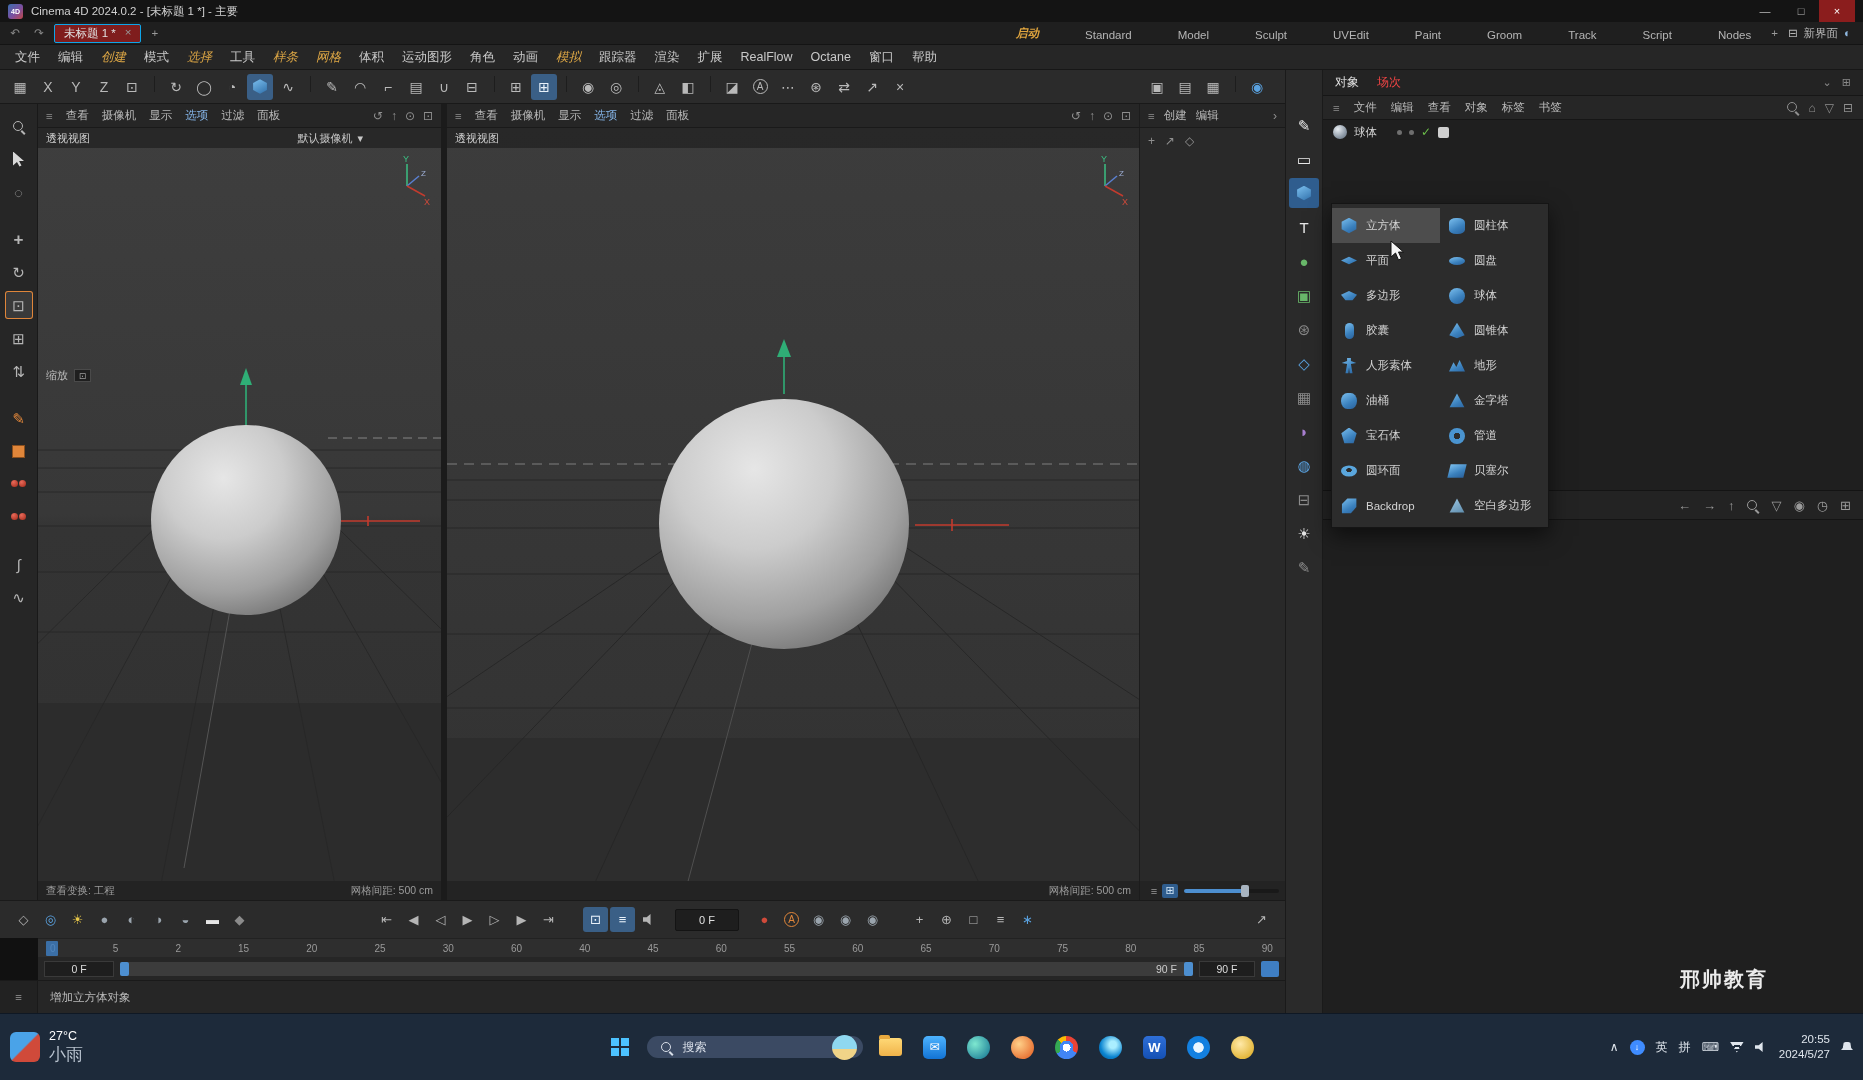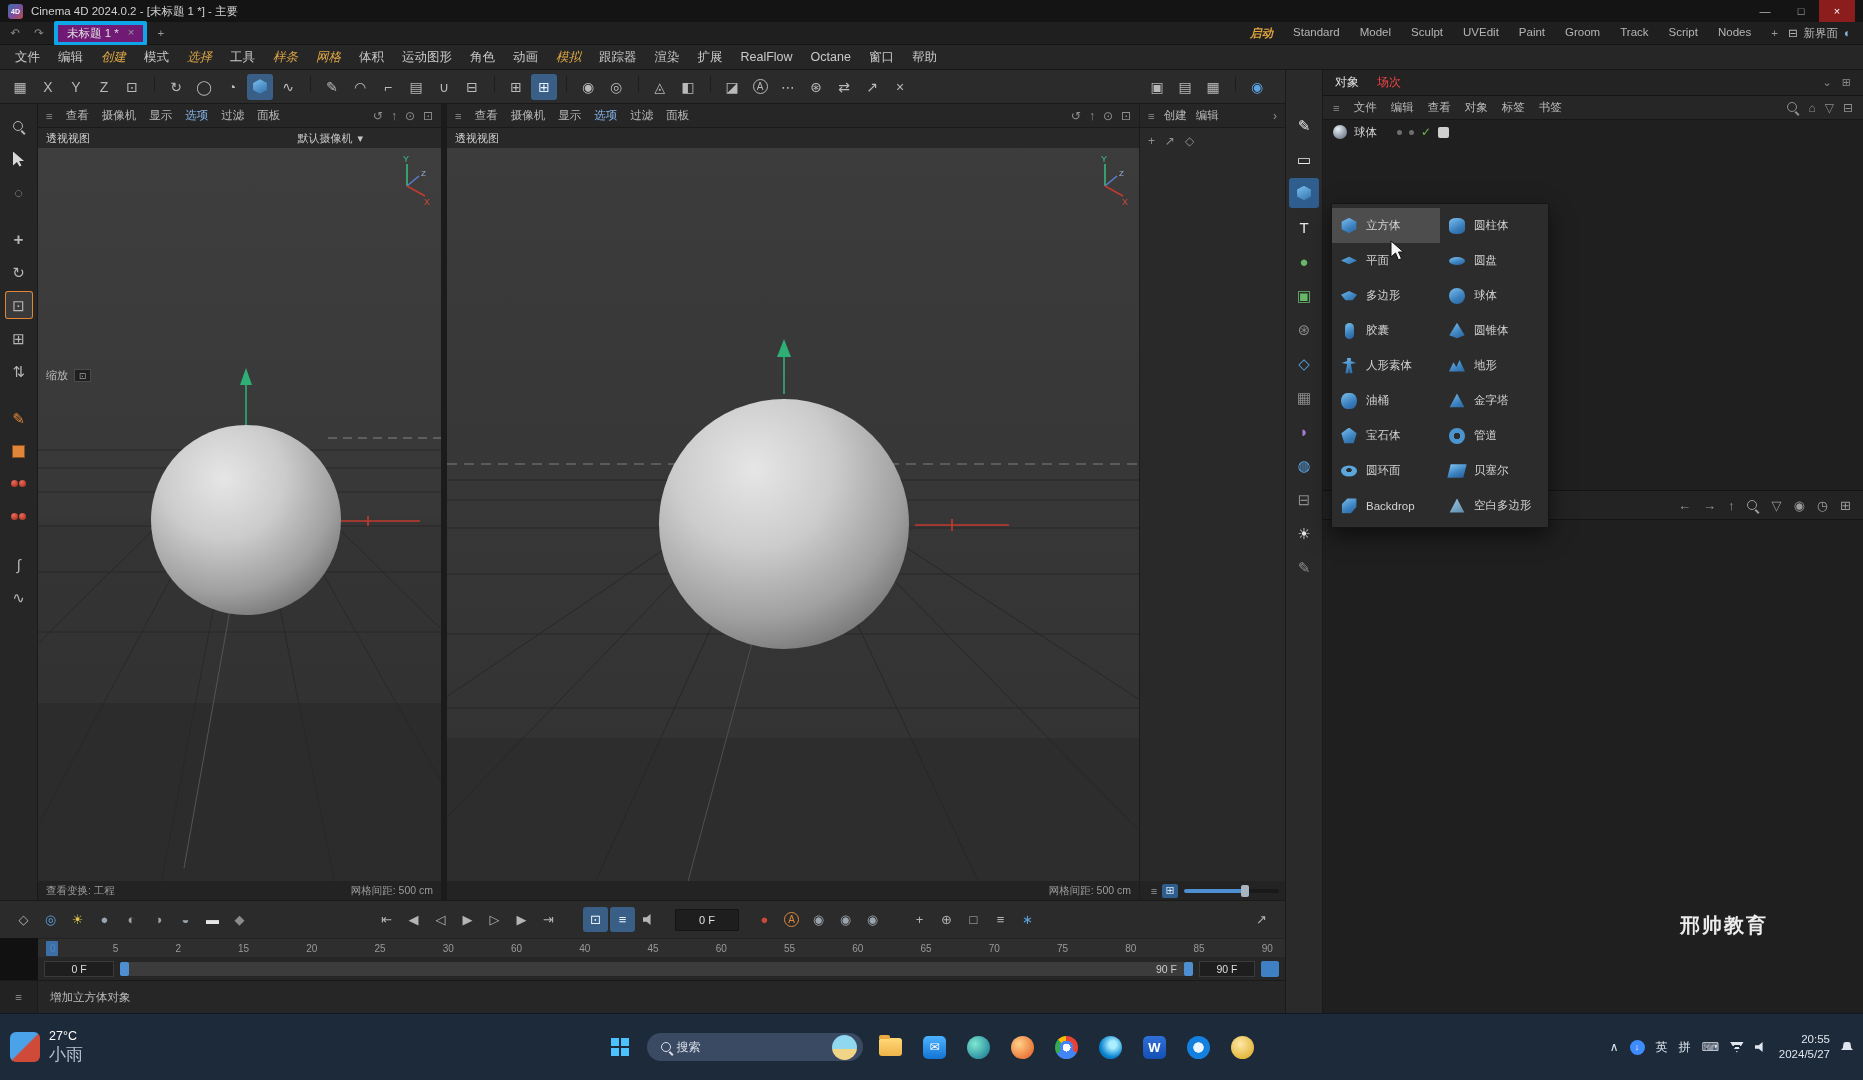--- a/index.html
+++ b/index.html
@@ -9,24 +9,24 @@
   
   #titlebar{position:absolute;left:0;top:0;width:1863px;height:22px;background:#141414;display:flex;align-items:center;gap:8px;padding:0 8px;font-size:11.5px;color:#d0d0d0}
   .app-ic{width:15px;height:15px;border-radius:3px;background:linear-gradient(135deg,#3b6fb0,#7c4fa0 55%,#c04848);display:grid;place-items:center;font-size:7px;font-weight:bold;color:#fff}
   .win-controls{margin-left:auto;display:flex}
   .wc{width:36px;height:22px;display:grid;place-items:center;color:#bbb;font-size:11px}
   .wc.close{background:#8b1d1d;color:#fff}
 
   
   #tabrow{position:absolute;left:0;top:22px;width:1863px;height:23px;background:#1f1f1f;border-bottom:1px solid #141414;display:flex;align-items:center;font-size:11.5px;padding:0 6px;gap:6px}
   .histbtn{color:#8a8a8a;width:18px;text-align:center}
-  .doc-tab{background:#701a75;border:4px solid #0ea5e9;border-radius:2px;padding:1px 9px;display:flex;gap:9px;align-items:flex-start;color:#e0e0e0}
+  .doc-tab{background:#7f1d1d;border:1px solid #0ea5e9;border-radius:2px;padding:1px 9px;display:flex;gap:9px;align-items:flex-start;color:#e0e0e0}
   .doc-tab .x{color:#999}
   .addtab{color:#9a9a9a;padding:0 4px}
-  .layouts{margin-left:auto;display:flex;align-items:flex-start;gap:20px;margin-right:10px}
+  .layouts{margin-left:auto;display:flex;align-items:flex-end;gap:46px;margin-right:10px}
   .layout{color:#b5b5b5}
   .layout.active{color:#e0a53e;font-style:italic;font-weight:bold}
   .newui{display:flex;align-items:center;gap:6px;color:#b5b5b5;margin-right:6px}
   .newui .pill{color:#8fb8e0}
 
   
   #menubar{position:absolute;left:0;top:45px;width:1863px;height:25px;background:#262626;border-bottom:1px solid #171717;display:flex;align-items:center;padding-left:6px;font-size:12.5px}
   .mitem{padding:0 9px;color:#c9c9c9}
   .mitem.accent{color:#dca645;font-style:italic}
 
@@ -151,33 +151,33 @@
   .rbar::before,.rbar::after{content:"";position:absolute;top:0;width:9px;height:100%;background:#4d8fd0;border-radius:2px}
   .rbar::before{left:0}.rbar::after{right:0}
   .rbar .endlab{position:absolute;right:16px;color:#ccc}
   .rhandle{width:18px;height:16px;background:#3f7fc4;border-radius:2px;flex:none}
 
   
   #statusbar{position:absolute;left:0;top:980px;width:1285px;height:33px;background:#262626;border-top:1px solid #1a1a1a;display:flex;align-items:center;font-size:11.5px;color:#b9b9b9}
   .sb-menu{width:38px;height:100%;display:grid;place-items:center;background:#222;border-right:1px solid #1a1a1a;color:#999}
   .sb-msg{padding-left:12px}
 
-  #watermark{position:absolute;left:1680px;top:912px;font-size:20px;font-weight:bold;color:#ececec;letter-spacing:2px;z-index:6}
+  #watermark{position:absolute;left:1680px;top:966px;font-size:20px;font-weight:bold;color:#ececec;letter-spacing:2px;z-index:6}
 
   
   #taskbar{position:absolute;left:0;top:1013px;width:1863px;height:67px;background:#1d2a3a;border-top:1px solid #0f1824;display:flex;align-items:center;justify-content:center;z-index:20}
   .tb-left{position:absolute;left:10px;display:flex;align-items:center;gap:9px}
   .weather-ic{width:30px;height:30px;border-radius:6px;background:linear-gradient(135deg,#4aa3e8 48%,#d04a3a 52%)}
   .wtemp{font-size:12.5px;color:#fff;line-height:1.25}
   .wdesc{font-size:17px;color:#b8c2ce;line-height:1.2}
   .tb-center{display:flex;align-items:center;gap:8px}
   .win-start{width:38px;height:40px;display:grid;place-items:center;border-radius:6px}
   .winlogo{display:grid;grid-template-columns:8px 8px;grid-template-rows:8px 8px;gap:2px}
   .winlogo i{background:#4cc2ff}
-  .search-pill{width:216px;height:28px;border-radius:17px;background:#3b4a63;display:flex;align-items:center;gap:4px;padding:0 6px 0 13px;color:#d8dee8;font-size:12px}
+  .search-pill{width:216px;height:22px;border-radius:17px;background:#3b4a63;display:flex;align-items:center;gap:10px;padding:0 6px 0 13px;color:#d8dee8;font-size:12px}
   .search-pill .mag{color:#d8dee8}
   .beach{width:25px;height:25px;border-radius:50%;background:linear-gradient(180deg,#8fd8f0 55%,#f0d488 55%);margin-left:auto}
   .tb-app{width:40px;height:40px;display:grid;place-items:center;border-radius:6px}
   .ic-folder{width:23px;height:18px;background:linear-gradient(#ffd977,#f0b34a);border-radius:3px;position:relative}
   .ic-folder::before{content:"";position:absolute;left:0;top:-3px;width:11px;height:4px;background:#e8a93e;border-radius:2px 2px 0 0}
   .ic-mail{width:23px;height:23px;border-radius:5px;background:linear-gradient(#4db3ff,#1273d4);color:#fff;font-size:12px;display:grid;place-items:center}
   .ic-word{width:23px;height:23px;border-radius:5px;background:linear-gradient(#2e6fd8,#1450b4);color:#fff;font-size:13px;font-weight:bold;display:grid;place-items:center}
   .ic-circ{width:23px;height:23px;border-radius:50%}
   .c-teal{background:radial-gradient(circle at 35% 35%,#7ee8d0,#0f6f8f)}
   .c-orange{background:radial-gradient(circle at 35% 35%,#ffd089,#e2571b)}

